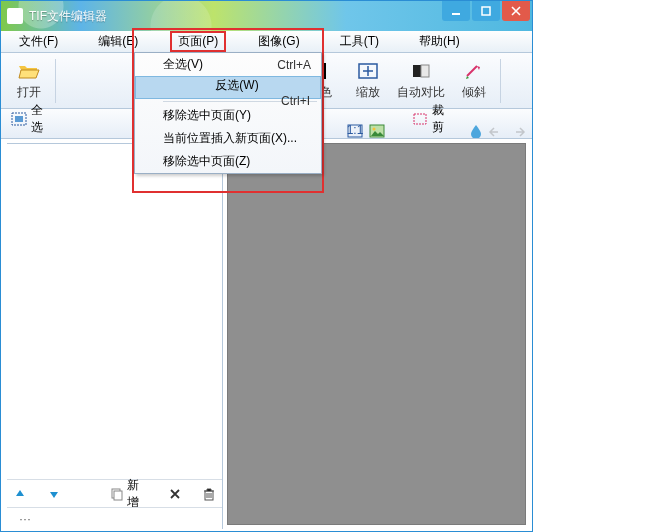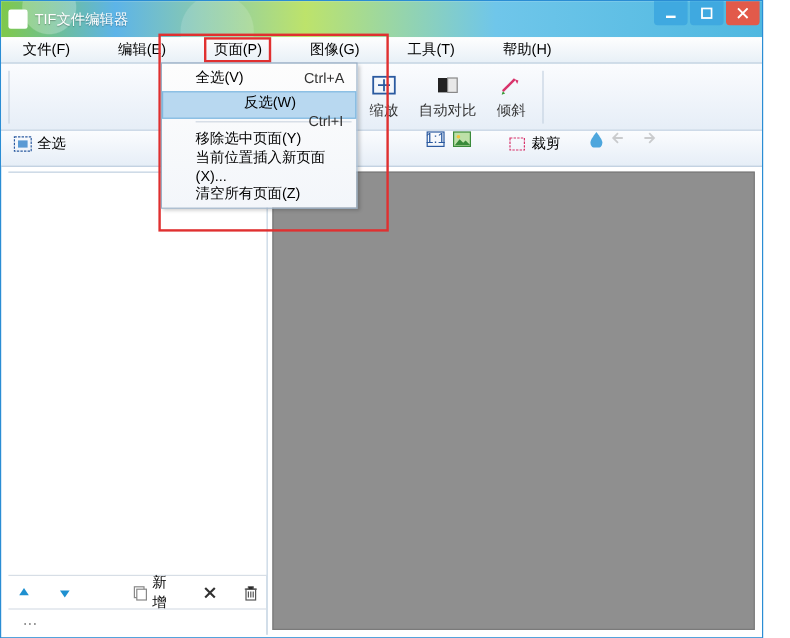--- a/index.html
+++ b/index.html
@@ -1,52 +1,52 @@
 <!DOCTYPE html>
 <html><head>
 <meta charset="utf-8">
 <style>
   * { box-sizing: border-box; margin: 0; padding: 0; font-family: "Microsoft YaHei", "Segoe UI", sans-serif; font-size: 12px; }
   html, body { width: 658px; height: 532px; overflow: hidden; }
-  .window { width: 636px; height: 532px; border: 1px solid #2a8dd4; display: flex; flex-direction: column; background: #fff; }
+  .window { width: 533px; height: 532px; border: 1px solid #2a8dd4; display: flex; flex-direction: column; background: #fff; }
 
   
   .titlebar { height: 30px; background: linear-gradient(90deg, #7fc94a 0%, #5db4e8 15%, #bde36b 40%, #6fc6ea 65%, #4fb8e0 100%); display: flex; align-items: center; padding-left: 6px; position: relative; color: #fff; }
   .titlebar::before{content:"";position:absolute;left:0;top:0;right:0;height:30px;background:
     radial-gradient(circle at 40px 5px,rgba(255,255,255,.25) 0 22px,transparent 23px),
     radial-gradient(circle at 180px 25px,rgba(255,255,255,.15) 0 30px,transparent 31px);}
   .title-icon { width:16px;height:16px;background:#fff;border-radius:2px;margin-right:6px;position:relative;z-index:1;}
   .title-text { position:relative;z-index:1;text-shadow:0 1px 1px rgba(0,0,0,.3);}
   .win-btns { position:absolute;right:2px;top:0;display:flex;gap:2px;z-index:1;}
   .win-btn { width:28px;height:20px;background:#3fa9e0;display:flex;align-items:center;justify-content:center;color:#fff;font-size:13px;border-radius:0 0 3px 3px;}
   .win-btn.close{background:#e25a4a;}
   .win-btn svg{width:10px;height:10px;}
 
   
   .menubar{height:22px;background:linear-gradient(#fefefe,#e8f0f7);display:flex;align-items:center;border-bottom:1px solid #b5c8db;padding-left:10px;position:relative;z-index:20;gap:24px;}
   .menu-item{padding:2px 8px;color:#000;cursor:default;}
   .menu-item.active{border:2px solid #e03030;box-sizing:border-box;padding:0 6px;}
 
   
-  .submenu{position:absolute;left:134px;top:52px;width:164px;background:linear-gradient(#fdfdfd,#f3f6fa);border:1px solid #9aafc5;box-shadow:2px 2px 3px rgba(0,0,0,.2);z-index:30;}
+  .submenu{position:absolute;left:134px;top:52px;width:188px;background:linear-gradient(#fdfdfd,#f3f6fa);border:1px solid #9aafc5;box-shadow:2px 2px 3px rgba(0,0,0,.2);z-index:30;}
   .submenu-outline{position:absolute;left:132px;top:28px;width:192px;height:165px;border:2px solid #e03030;z-index:25;pointer-events:none;}
   .submenu-row{display:flex;align-items:center;height:23px;padding:0 10px 0 28px;position:relative;}
   .submenu-row.highlight{background:#b8d8f0;border:1px solid #7fb8e0;margin:0;flex-direction:column;}
   .submenu-shortcut{margin-left:auto;color:#333;text-align:center;}
   .submenu-sep{height:1px;background:#cfd8e2;margin:2px 4px 2px 28px;}
 
   
   .toolbar{height:56px;background:linear-gradient(#fbfcfe,#e6eef7);display:flex;align-items:center;border-bottom:1px solid #b5c8db;padding:0 4px;}
   .tb-btn{width:48px;height:50px;display:flex;flex-direction:column;align-items:center;justify-content:center;gap:2px;color:#333;}
   .tb-btn .ic{width:22px;height:22px;display:flex;align-items:center;justify-content:center;}
   .tb-sep{width:1px;height:44px;background:#c6d3e2;margin:0 2px;}
   svg{display:block;}
 
   
-  .toolbar2{height:30px;background:linear-gradient(#fbfcfe,#e6eef7);display:flex;align-items:flex-start;border-bottom:1px solid #b5c8db;padding:0 6px;gap:6px;}
+  .toolbar2{height:30px;background:linear-gradient(#fbfcfe,#e6eef7);display:flex;align-items:flex-end;border-bottom:1px solid #b5c8db;padding:0 6px;gap:6px;}
   .tb2-item{display:flex;align-items:center;gap:4px;padding:2px 4px;}
   .tb2-item .ic{width:16px;height:16px;display:flex;align-items:center;justify-content:center;}
 
   
   .main{flex:1;display:flex;min-height:0;}
   .left-pane{width:216px;background:#fff;border-right:1px solid #b5c8db;border-top:1px solid #b5c8db;margin:4px 2px 2px 6px;display:flex;flex-direction:column;}
   .left-canvas{flex:1;background:#fff;}
   .thumb-bar{height:28px;border-top:1px solid #d7dee6;display:flex;align-items:center;gap:20px;padding:0 6px;}
   .thumb-bar .ic{width:16px;height:16px;display:flex;align-items:center;justify-content:center;}
   .thumb-txt{display:flex;align-items:center;gap:3px;}
@@ -85,20 +85,29 @@
   <div class="menubar">
     <div class="menu-item">文件(F)</div>
     <div class="menu-item">编辑(E)</div>
     <div class="menu-item active">页面(P)</div>
     <div class="menu-item">图像(G)</div>
     <div class="menu-item">工具(T)</div>
     <div class="menu-item">帮助(H)</div>
   </div>
 
   <div class="toolbar">
+    <div class="tb-btn">
+      <span class="ic">
+          <svg width="22" height="18" viewBox="0 0 22 18">
+            <path d="M1 4h6l2 2h10v2H3z" fill="#f5c542"></path>
+            <path d="M3 8h18l-3 8H1z" fill="#ffe07a" stroke="#c08a1e"></path>
+          </svg>
+        </span>
+      <span>打开</span>
+    </div>
     <div class="tb-sep"></div>
     <div class="tb-btn hidden-left">
         <span class="ic"></span>
         <span>打</span>
       </div>
     <div style="flex:0 0 190px"></div>
     <div class="tb-btn">
       <span class="ic">
           <svg width="18" height="20" viewBox="0 0 18 20">
             <rect x="3" y="2" width="12" height="16" fill="#000"></rect>
@@ -245,15 +254,15 @@
     <span class="submenu-shortcut">Ctrl+I</span>
   </div>
   <div class="submenu-sep"></div>
   <div class="submenu-row">
     <span>移除选中页面(Y)</span>
   </div>
   <div class="submenu-row">
     <span>当前位置插入新页面(X)...</span>
   </div>
   <div class="submenu-row">
-    <span>清空所有页面(Z)</span>
+    <span>移除选中页面(Z)</span>
   </div>
 </div>
 
 </body></html>

